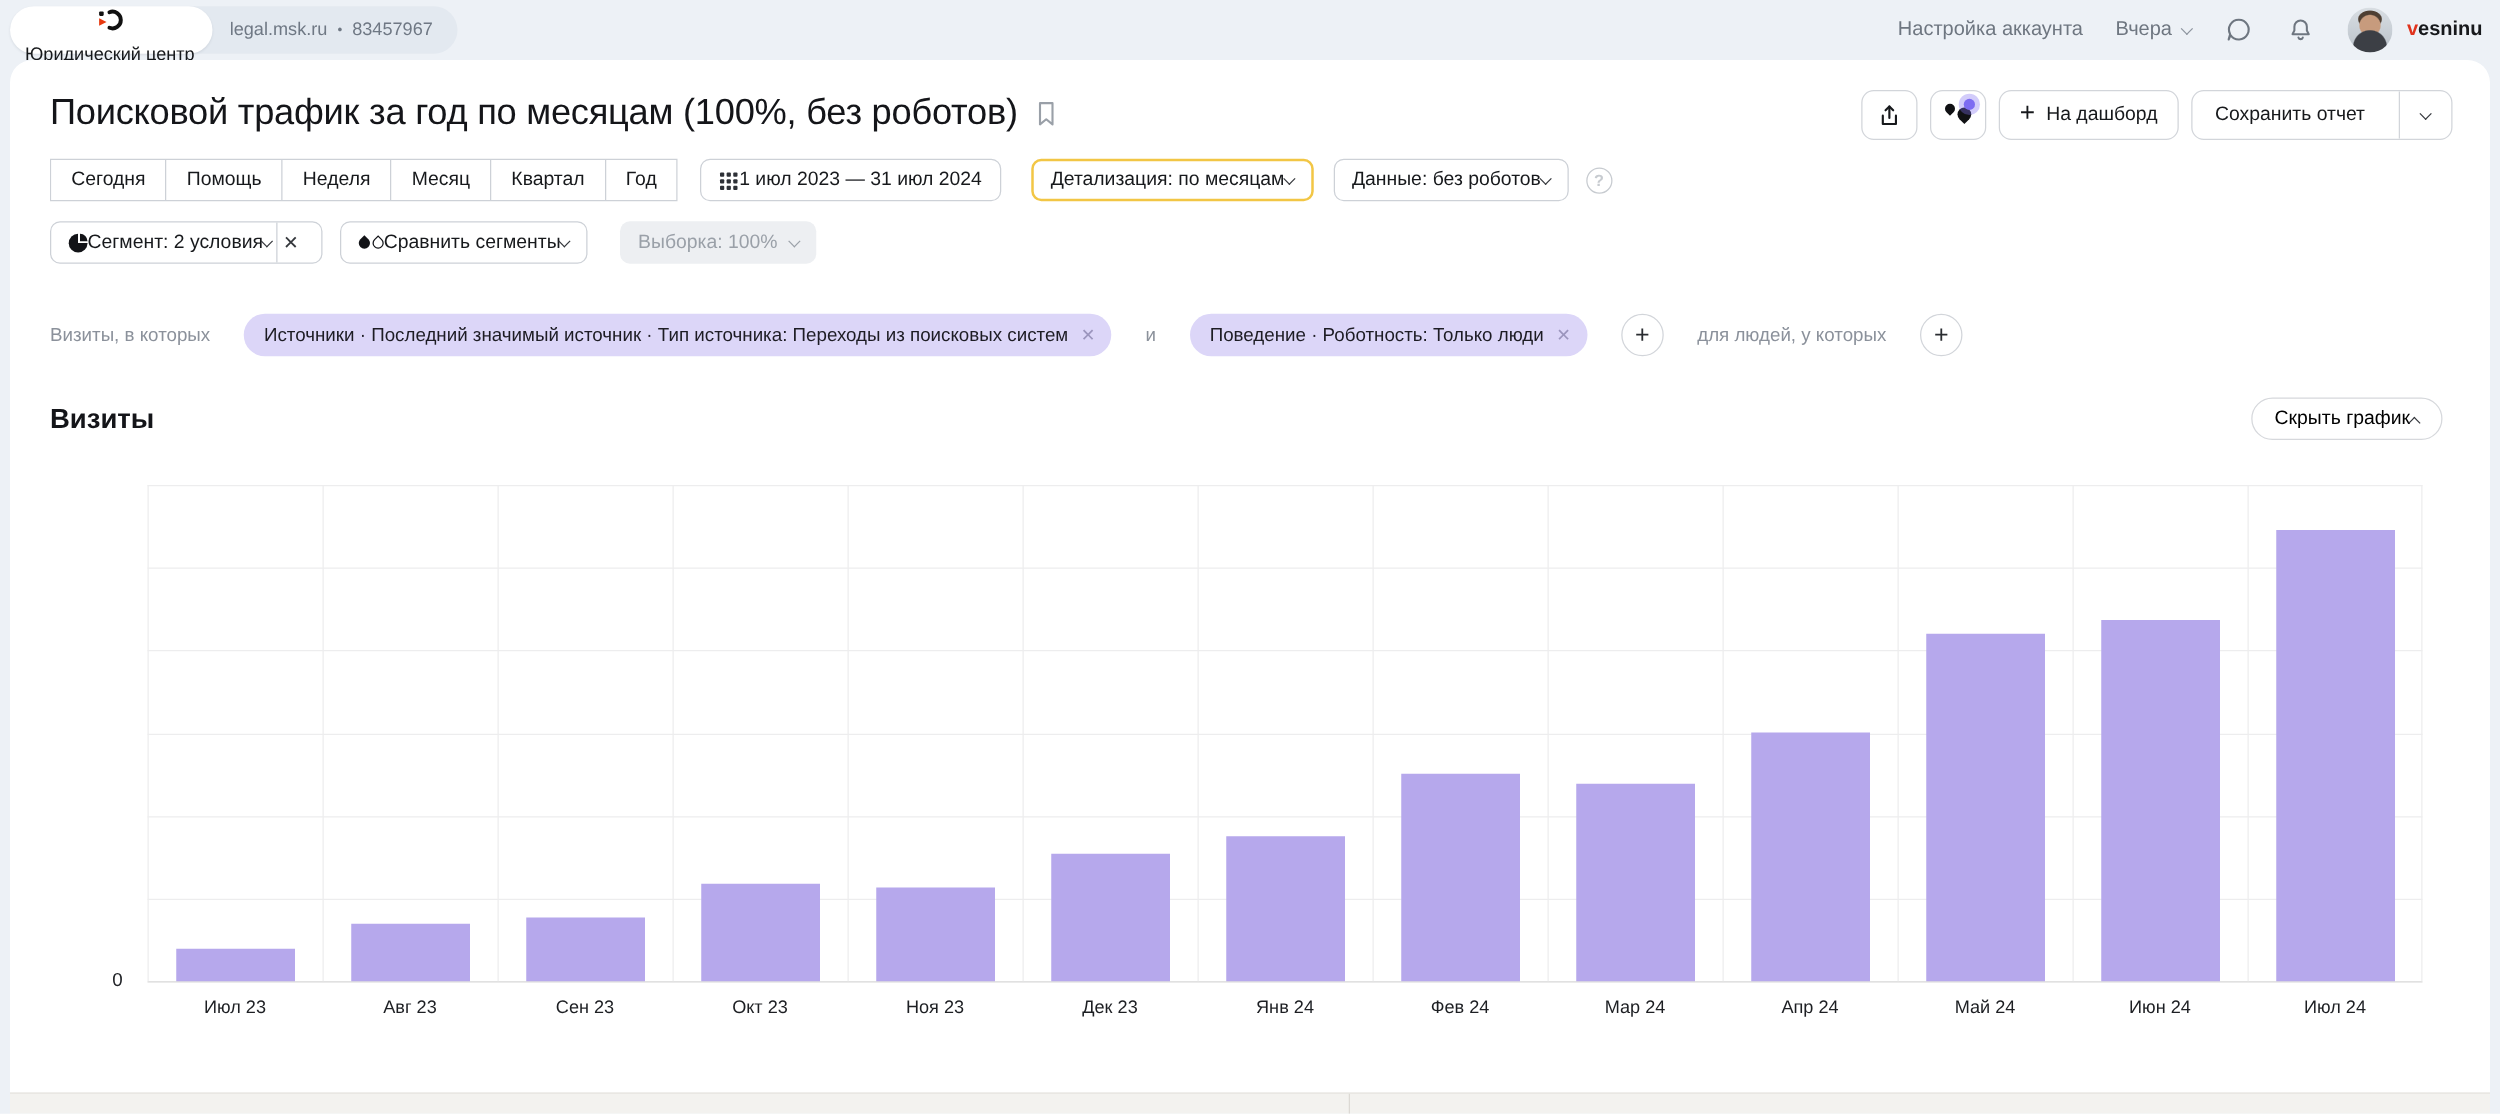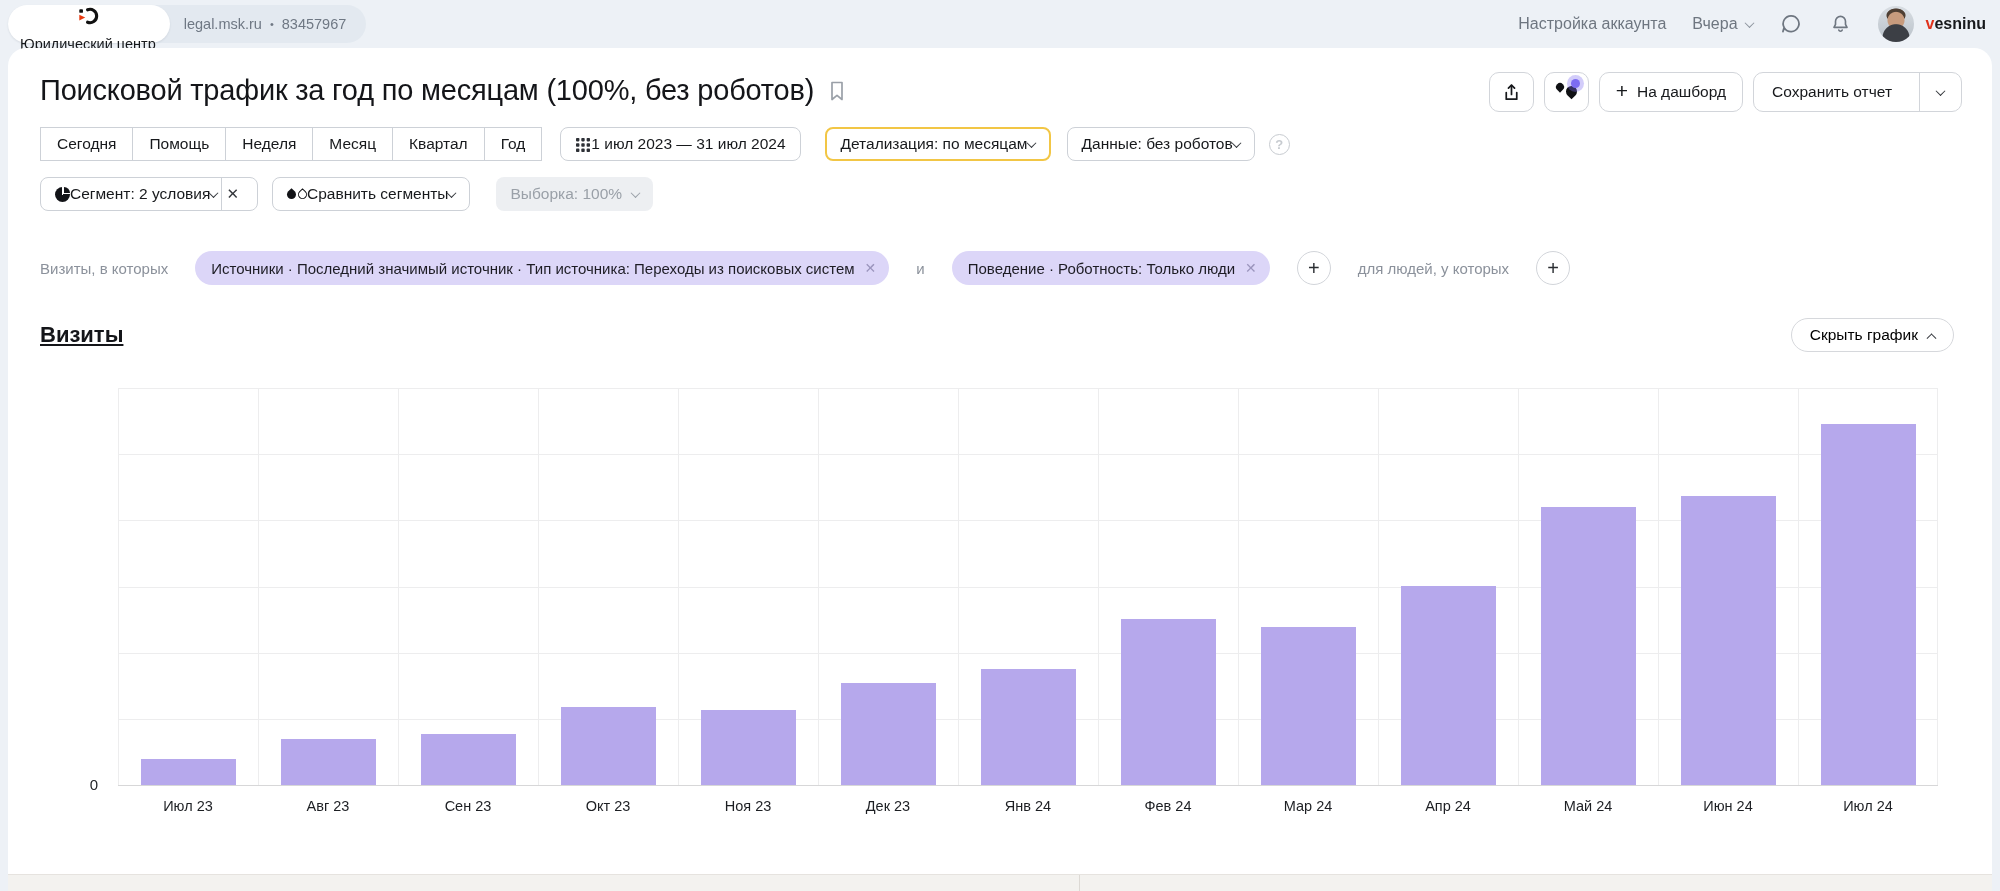--- a/index.html
+++ b/index.html
@@ -82,22 +82,22 @@
   
   .chips-row { display:flex; align-items:center; margin:40px 30px 0 32px; gap:27px; }
   .muted { font-size:15px; color:#8b919b; }
   .chip { display:flex; align-items:center; gap:10px; background:#dcd6f8; border-radius:17px; height:34px;
     padding:0 13px 0 16px; font-size:15px; color:#1d1c24; cursor:pointer; }
   .chip .close { color:#9b95bd; font-size:14px; cursor:pointer; }
   .plus-circle { width:34px; height:34px; border-radius:50%; border:1px solid #d2d5da; background:#fff; color:#2a2d31;
     font-size:20px; display:flex; align-items:center; justify-content:center; cursor:pointer; font-family:inherit; }
   
   .section-head { display:flex; align-items:center; margin:33px 38px 0 32px; }
-  .section-head h2 { font-size:22px; font-weight:700; color:#141519;text-decoration:underline; }
-  .hide-chart { margin-left:auto; display:flex; align-items:center; gap:10px; height:34px; border:1px solid #d6d8dc;
+  .section-head h2 { font-size:22px; font-weight:700; color:#141519; }
+  .hide-chart { margin-left:auto; display:flex; align-items:center; gap:0; height:34px; border:1px solid #d6d8dc;
     border-radius:17px; background:#fff; font-size:15.5px; padding:0 18px; cursor:pointer; font-family:inherit; }
   .chart-area { position:relative; margin-top:36px; height:440px; }
   .plot { position:absolute; left:110px; top:0; width:1820px; height:397px; }
   .hline { position:absolute; left:0; right:0; height:1px; background:#ededee; }
   .hline.base { background:#d7d7d8; }
   .vline { position:absolute; top:0; bottom:0; width:1px; background:#ededee; }
   .bar { position:absolute; bottom:0; width:95px; background:#b6a8ec; cursor:pointer; }
   .y-zero { position:absolute; left:74px; top:388px; width:24px; text-align:center; font-size:15px; color:#232529; }
   .x-labels { position:absolute; left:110px; top:410px; width:1820px; display:flex; }
   .x-labels span { width:140px; text-align:center; font-size:14.5px; color:#1d1f23; }

